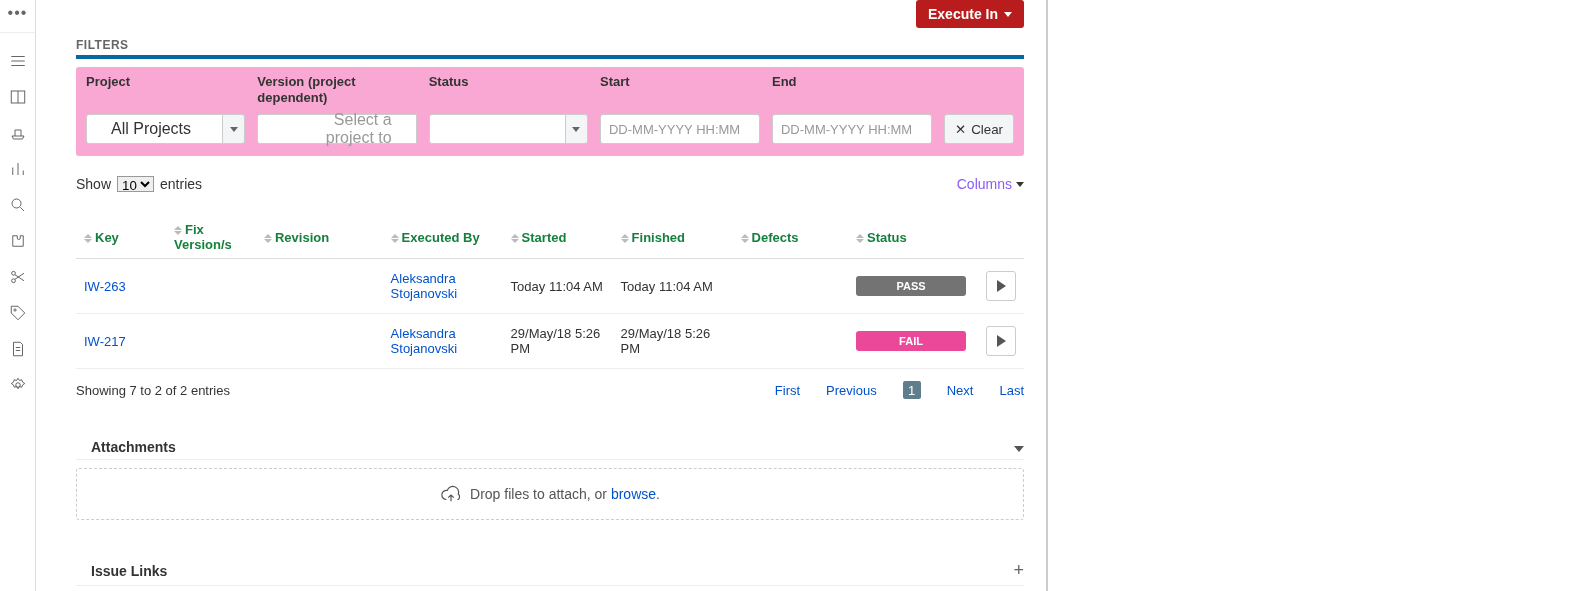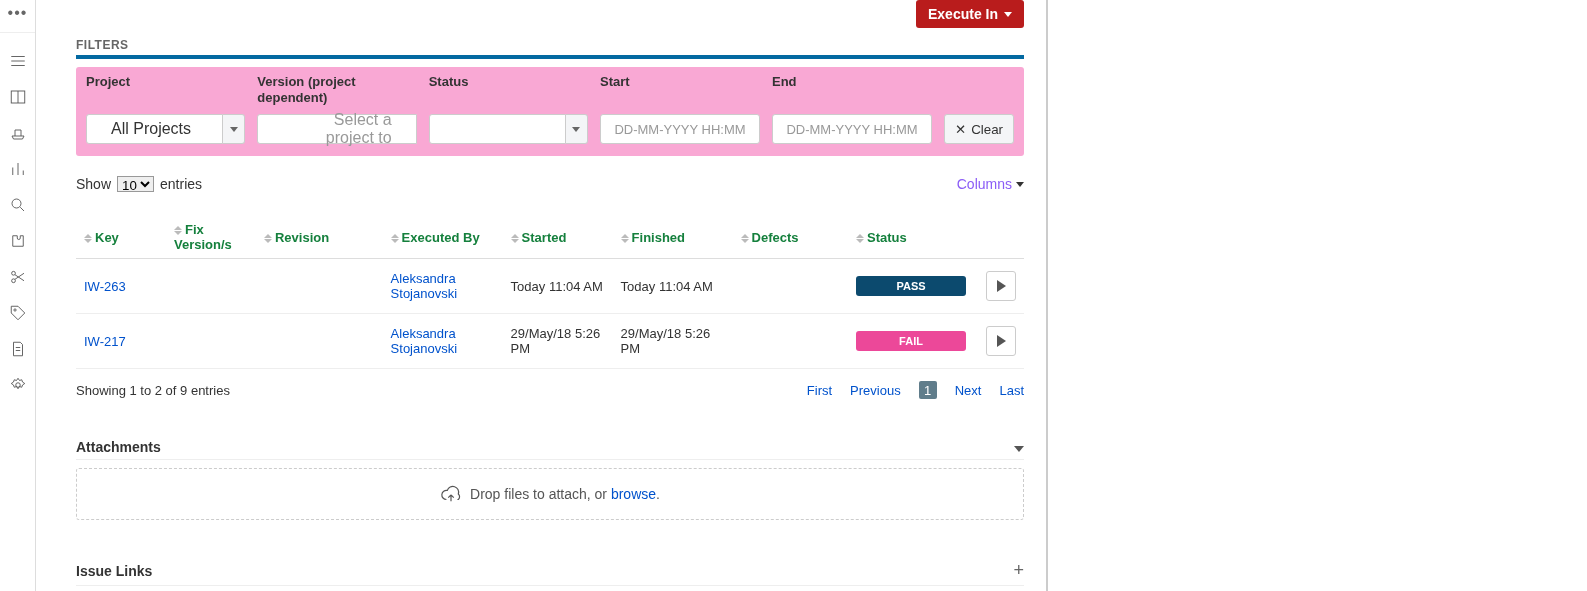--- a/index.html
+++ b/index.html
@@ -16,47 +16,47 @@
 .execute-btn::after { content: ""; width: 0; height: 0; border-left: 4px solid transparent; border-right: 4px solid transparent; border-top: 5px solid #fff; }
 .filters-title { font-size: 12px; color: #666; letter-spacing: 0.5px; text-transform: uppercase; font-weight: bold; border-bottom: 4px solid #0369a1; padding-bottom: 3px; margin-bottom: 8px; }
 .filter-bar { background: #f9a8d4; border-radius: 3px; padding: 7px 10px 12px; display: flex; gap: 12px; align-items: flex-end; }
 .filter-col { display: flex; flex-direction: column; }
 .filter-col label { color: #333; font-weight: bold; font-size: 13px; margin-bottom: 8px; min-height: 32px; display: flex; align-items: flex-start; line-height: 1.2; }
 .select-wrap { display: flex; }
 .select-wrap .txt { border: 1px solid #ccc; background: #fff; height: 30px; padding: 0 24px; border-radius: 3px 0 0 3px; display: flex; align-items: center; font-size: 16px; color: #333; text-align: right; }
 .select-wrap .placeholder { color: #999; }
 .select-wrap .caret { width: 22px; height: 30px; border: 1px solid #ccc; border-left: none; border-radius: 0 3px 3px 0; background: #f4f5f7; display: flex; align-items: center; justify-content: center; }
 .select-wrap .caret::before { content: ""; width: 0; height: 0; border-left: 4px solid transparent; border-right: 4px solid transparent; border-top: 5px solid #666; }
-.date-input { border: 1px solid #ccc; height: 30px; width: 160px; padding: 0 8px; border-radius: 3px; font-size: 13px; color: #333; text-align: center; }
+.date-input { border: 1px solid #ccc; height: 30px; width: 160px; padding: 0 8px; border-radius: 3px; font-size: 13px; color: #333; }
 .date-input::placeholder { color: #999; }
 .clear-btn { border: 1px solid #ccc; background: #f4f5f7; height: 30px; padding: 0 10px; border-radius: 3px; display: flex; align-items: center; gap: 5px; color: #333; cursor: pointer; }
 .show-row { display: flex; align-items: center; justify-content: space-between; margin: 20px 0 24px; }
 .show-left { display: flex; align-items: center; gap: 6px; color: #333; }
 .show-left select { border: 1px solid #999; height: 16px; }
 .columns-toggle { color: #8b5cf6; cursor: pointer; display: flex; align-items: center; gap: 4px; }
 .columns-toggle::after { content: ""; width: 0; height: 0; border-left: 4px solid transparent; border-right: 4px solid transparent; border-top: 5px solid #333; }
 table { width: 100%; border-collapse: collapse; }
 thead th { text-align: left; font-weight: bold; font-size: 13px; padding: 6px 8px; border-bottom: 1px solid #ddd; color: #15803d; position: relative; }
 thead th .sort-arrows { width: 8px; display: inline-flex; flex-direction: column; gap: 1px; margin-right: 3px; vertical-align: middle; }
 thead th .sort-arrows::before { content: ""; width: 0; height: 0; border-left: 4px solid transparent; border-right: 4px solid transparent; border-bottom: 4px solid #bbb; }
 thead th .sort-arrows::after { content: ""; width: 0; height: 0; border-left: 4px solid transparent; border-right: 4px solid transparent; border-top: 4px solid #bbb; }
 tbody tr { border-bottom: 1px solid #eee; }
 tbody td { padding: 12px 8px; font-size: 13px; vertical-align: middle; color: #333; }
 .link { color: #0052cc; cursor: pointer; }
 .badge { display: inline-block; min-width: 110px; text-align: center; color: #fff; font-size: 11px; font-weight: bold; padding: 4px 18px; border-radius: 3px; }
-.badge-pass { background: #0c4a6e; }
+.badge-pass { background: #737373; }
 .badge-fail { background: #ec4899; }
 .play-btn { width: 30px; height: 30px; border: 1px solid #ccc; border-radius: 3px; background: #fff; display: flex; align-items: center; justify-content: center; cursor: pointer; }
 .play-btn::before { content: ""; width: 0; height: 0; border-top: 6px solid transparent; border-bottom: 6px solid transparent; border-left: 9px solid #555; }
 .table-footer { display: flex; justify-content: space-between; align-items: center; margin-top: 12px; font-size: 13px; }
-.pager { display: flex; gap: 18px; align-items: center; justify-content: space-between; }
+.pager { display: flex; gap: 26px; align-items: center; justify-content: space-between; }
 .pager span { color: #0052cc; cursor: pointer; }
 .pager .active-page { background: #607d8b; color: #fff; width: 18px; height: 18px; display: inline-flex; align-items: center; justify-content: center; border-radius: 2px; }
 .section-header { display: flex; justify-content: space-between; align-items: center; border-bottom: 1px solid #eee; margin-top: 40px; padding-bottom: 4px; }
-.section-header h3 { font-size: 14px; font-weight: bold; color: #333; }
+.section-header h3 { font-size: 14px; font-weight: bold; color: #333; margin-left: 15px; }
 .section-header .caret-down::before { content: ""; width: 0; height: 0; border-left: 5px solid transparent; border-right: 5px solid transparent; border-top: 6px solid #555; display: inline-block; }
 .section-header .plus { font-size: 18px; color: #666; cursor: pointer; }
 .dropzone { border: 1px dashed #ccc; border-radius: 3px; margin-top: 8px; padding: 14px; display: flex; align-items: center; justify-content: center; gap: 8px; color: #555; }
 .dropzone svg { width: 22px; height: 22px; stroke: #555; fill: none; stroke-width: 1.3; }
 .issue-link-row { display: flex; align-items: center; gap: 14px; margin-top: 10px; }
 .issue-link-row .col1 { width: 190px; color: #333; }
 .issue-link-row .col2 { flex: 1; display: flex; align-items: center; gap: 6px; }
 .issue-type-icon { width: 16px; height: 16px; background: #2e9e4e; border-radius: 3px; display: flex; align-items: center; justify-content: center; }
 .issue-type-icon::before { content: ""; width: 8px; height: 8px; border-radius: 2px; background: #fff; }
 .priority-icon { color: #ff5630; font-weight: bold; }
@@ -226,21 +226,21 @@
           <td></td>
           <td><span class="badge badge-fail">FAIL</span></td>
           <td>
             <div class="play-btn"></div>
           </td>
         </tr>
       </tbody>
   </table>
 
   <div class="table-footer">
-    <div>Showing 1 to 2 of 9 entries</div>
+    <div>Showing 7 to 2 of 2 entries</div>
     <div class="pager">
       <span>First</span>
       <span>Previous</span>
       <span class="active-page">1</span>
       <span>Next</span>
       <span>Last</span>
     </div>
   </div>
 
   <div class="section-header">

